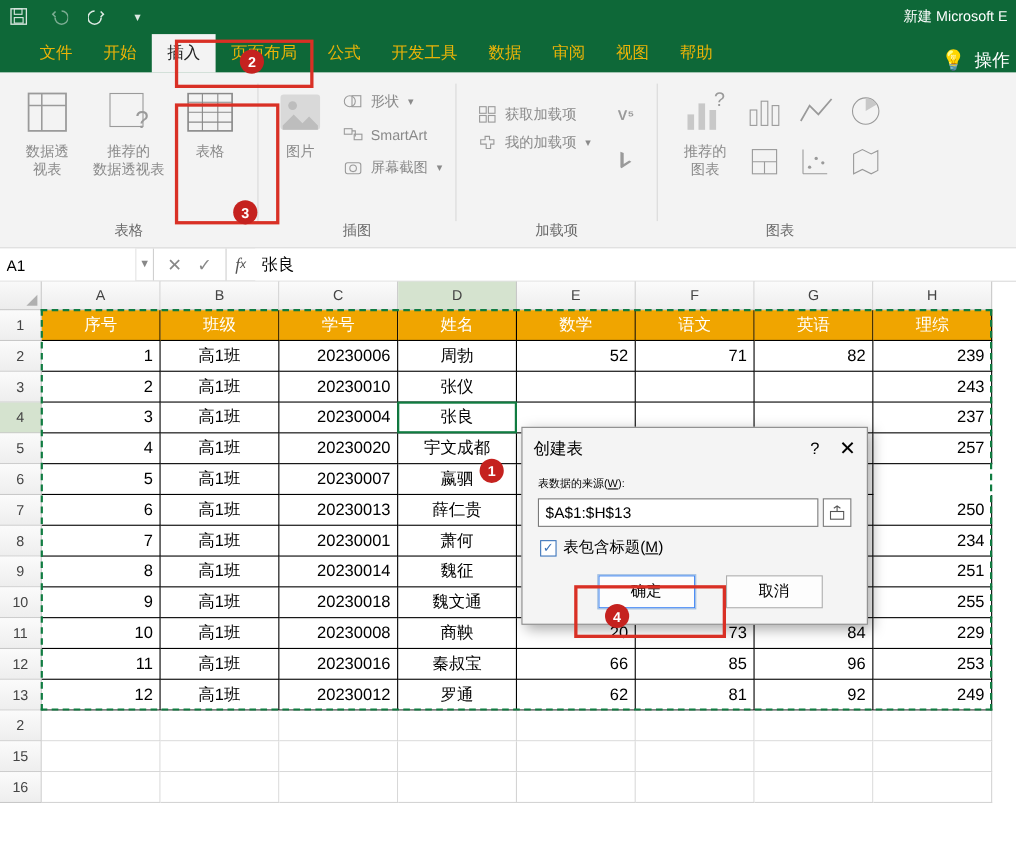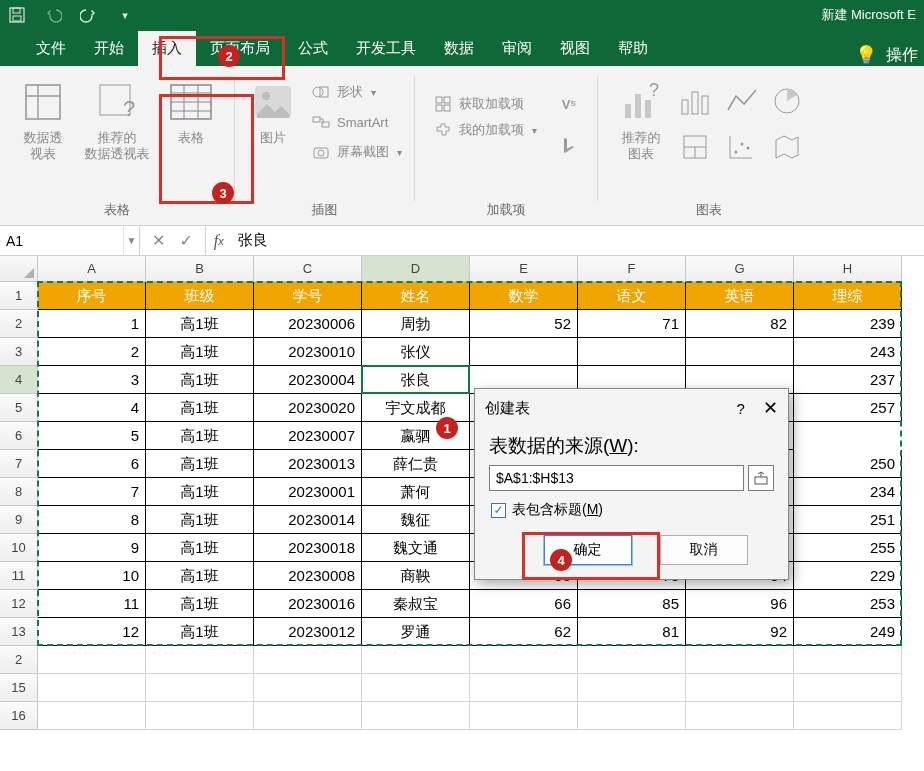--- a/index.html
+++ b/index.html
@@ -6,21 +6,21 @@
 body { background: #fff; width: 924px; height: 771px; overflow: hidden; position: relative; }
 
 
 .titlebar { height: 30px; background: #0e6838; display: flex; align-items: center; padding: 0 8px; color: #fff; }
 .titlebar .qat { display: flex; gap: 18px; align-items: center; }
 .titlebar .qat-icon { width: 18px; height: 18px; opacity: 0.85; display:flex; align-items:center; justify-content:center; }
 .titlebar .title-text { margin-left: auto; font-size: 13px; color: #fff; white-space:nowrap; }
 
 
 .ribbon-tabs { height: 36px; background: #0e6838; display: flex; align-items: flex-end; padding-left: 22px; }
-.ribbon-tab { color: #ffffff; font-size: 15px; padding: 8px 14px 8px; cursor: pointer; position: relative; }
+.ribbon-tab { color: #eab308; font-size: 15px; padding: 8px 14px 8px; cursor: pointer; position: relative; }
 .ribbon-tab.active { background: #f3f3f3; color: #222; }
 .help-area { margin-left: auto; display:flex; align-items:center; color:#fff; padding-right:6px; gap:8px; }
 .bulb { font-size:18px; }
 
 
 .ribbon-body { height: 160px; background: #f3f3f3; border-bottom: 1px solid #d0d0d0; display: flex; }
 .rgroup { display:flex; flex-direction:column; align-items:center; padding:6px 8px 0; position:relative; }
 .rgroup .items { display:flex; gap:4px; flex:1; align-items:flex-start; }
 .rgroup .glabel { font-size:13px; color:#6a6a6a; padding:4px 0 6px; }
 .sep { width:1px; background:#d9d9d9; margin:10px 0 24px; }
@@ -71,21 +71,21 @@
 .hl-box { position:absolute; border:3px solid #d93025; pointer-events:none; }
 .badge { position:absolute; width:22px; height:22px; border-radius:11px; background:#c5221f; color:#fff; font-size:13px; font-weight:600; display:flex; align-items:center; justify-content:center; pointer-events:none; }
 
 
 .dialog { position:absolute; background:#f4f4f4; border:1px solid #888; box-shadow:4px 4px 12px rgba(0,0,0,0.35); width:315px; }
 .dialog .dtitle { display:flex; align-items:center; padding:8px 10px; font-size:15px; }
 .dialog .dtitle .spacer { flex:1; }
 .dialog .dtitle .help-q { font-size:15px; margin-right:18px; cursor:pointer; }
 .dialog .dtitle .close-x { font-size:18px; cursor:pointer; }
 .dialog .dbody { padding:6px 14px 14px; }
-.dialog .fld-label { font-size:19px; margin-bottom:6px; }
+.dialog .fld-label { font-size:10px; margin-bottom:6px; }
 .dialog .underline { text-decoration:underline; }
 .dialog .range-row { display:flex; gap:4px; margin-bottom:10px; }
 .dialog .range-input { flex:1; border:1px solid #7a7a7a; background:#fff; height:26px; font-size:14px; padding:0 6px; }
 .dialog .range-pick { width:26px; height:26px; border:1px solid #7a7a7a; background:#fff; display:flex; align-items:center; justify-content:center; cursor:pointer; }
 .dialog .chk-row { display:flex; align-items:center; gap:6px; font-size:14px; margin:2px 0 16px 2px; }
 .dialog .chk { width:15px; height:15px; border:1px solid #3b73b9; display:flex; align-items:center; justify-content:center; color:#3b73b9; font-size:12px; background:#fff; }
 .dialog .btn-row { display:flex; justify-content:center; gap:28px; }
 .dialog button { width:88px; height:30px; font-size:14px; background:#fdfdfd; border:1px solid #adadad; cursor:pointer; }
 .dialog button.primary { border:1px solid #3b82f6; outline:1px solid #9bbbe0;margin-left:28px; }
 
@@ -451,21 +451,21 @@
       <div class="cell" style="width:108px">87</div>
       <div class="cell" style="width:108px">98</div>
       <div class="cell" style="width:108px">255</div>
     </div>
     <div class="row">
       <div class="rowhead">11</div>
       <div class="cell" style="width:108px">10</div>
       <div class="cell ctext" style="width:108px">高1班</div>
       <div class="cell" style="width:108px">20230008</div>
       <div class="cell ctext" style="width:108px">商鞅</div>
-      <div class="cell" style="width:108px">50</div>
+      <div class="cell" style="width:108px">20</div>
       <div class="cell" style="width:108px">73</div>
       <div class="cell" style="width:108px">84</div>
       <div class="cell" style="width:108px">229</div>
     </div>
     <div class="row">
       <div class="rowhead">12</div>
       <div class="cell" style="width:108px">11</div>
       <div class="cell ctext" style="width:108px">高1班</div>
       <div class="cell" style="width:108px">20230016</div>
       <div class="cell ctext" style="width:108px">秦叔宝</div>

